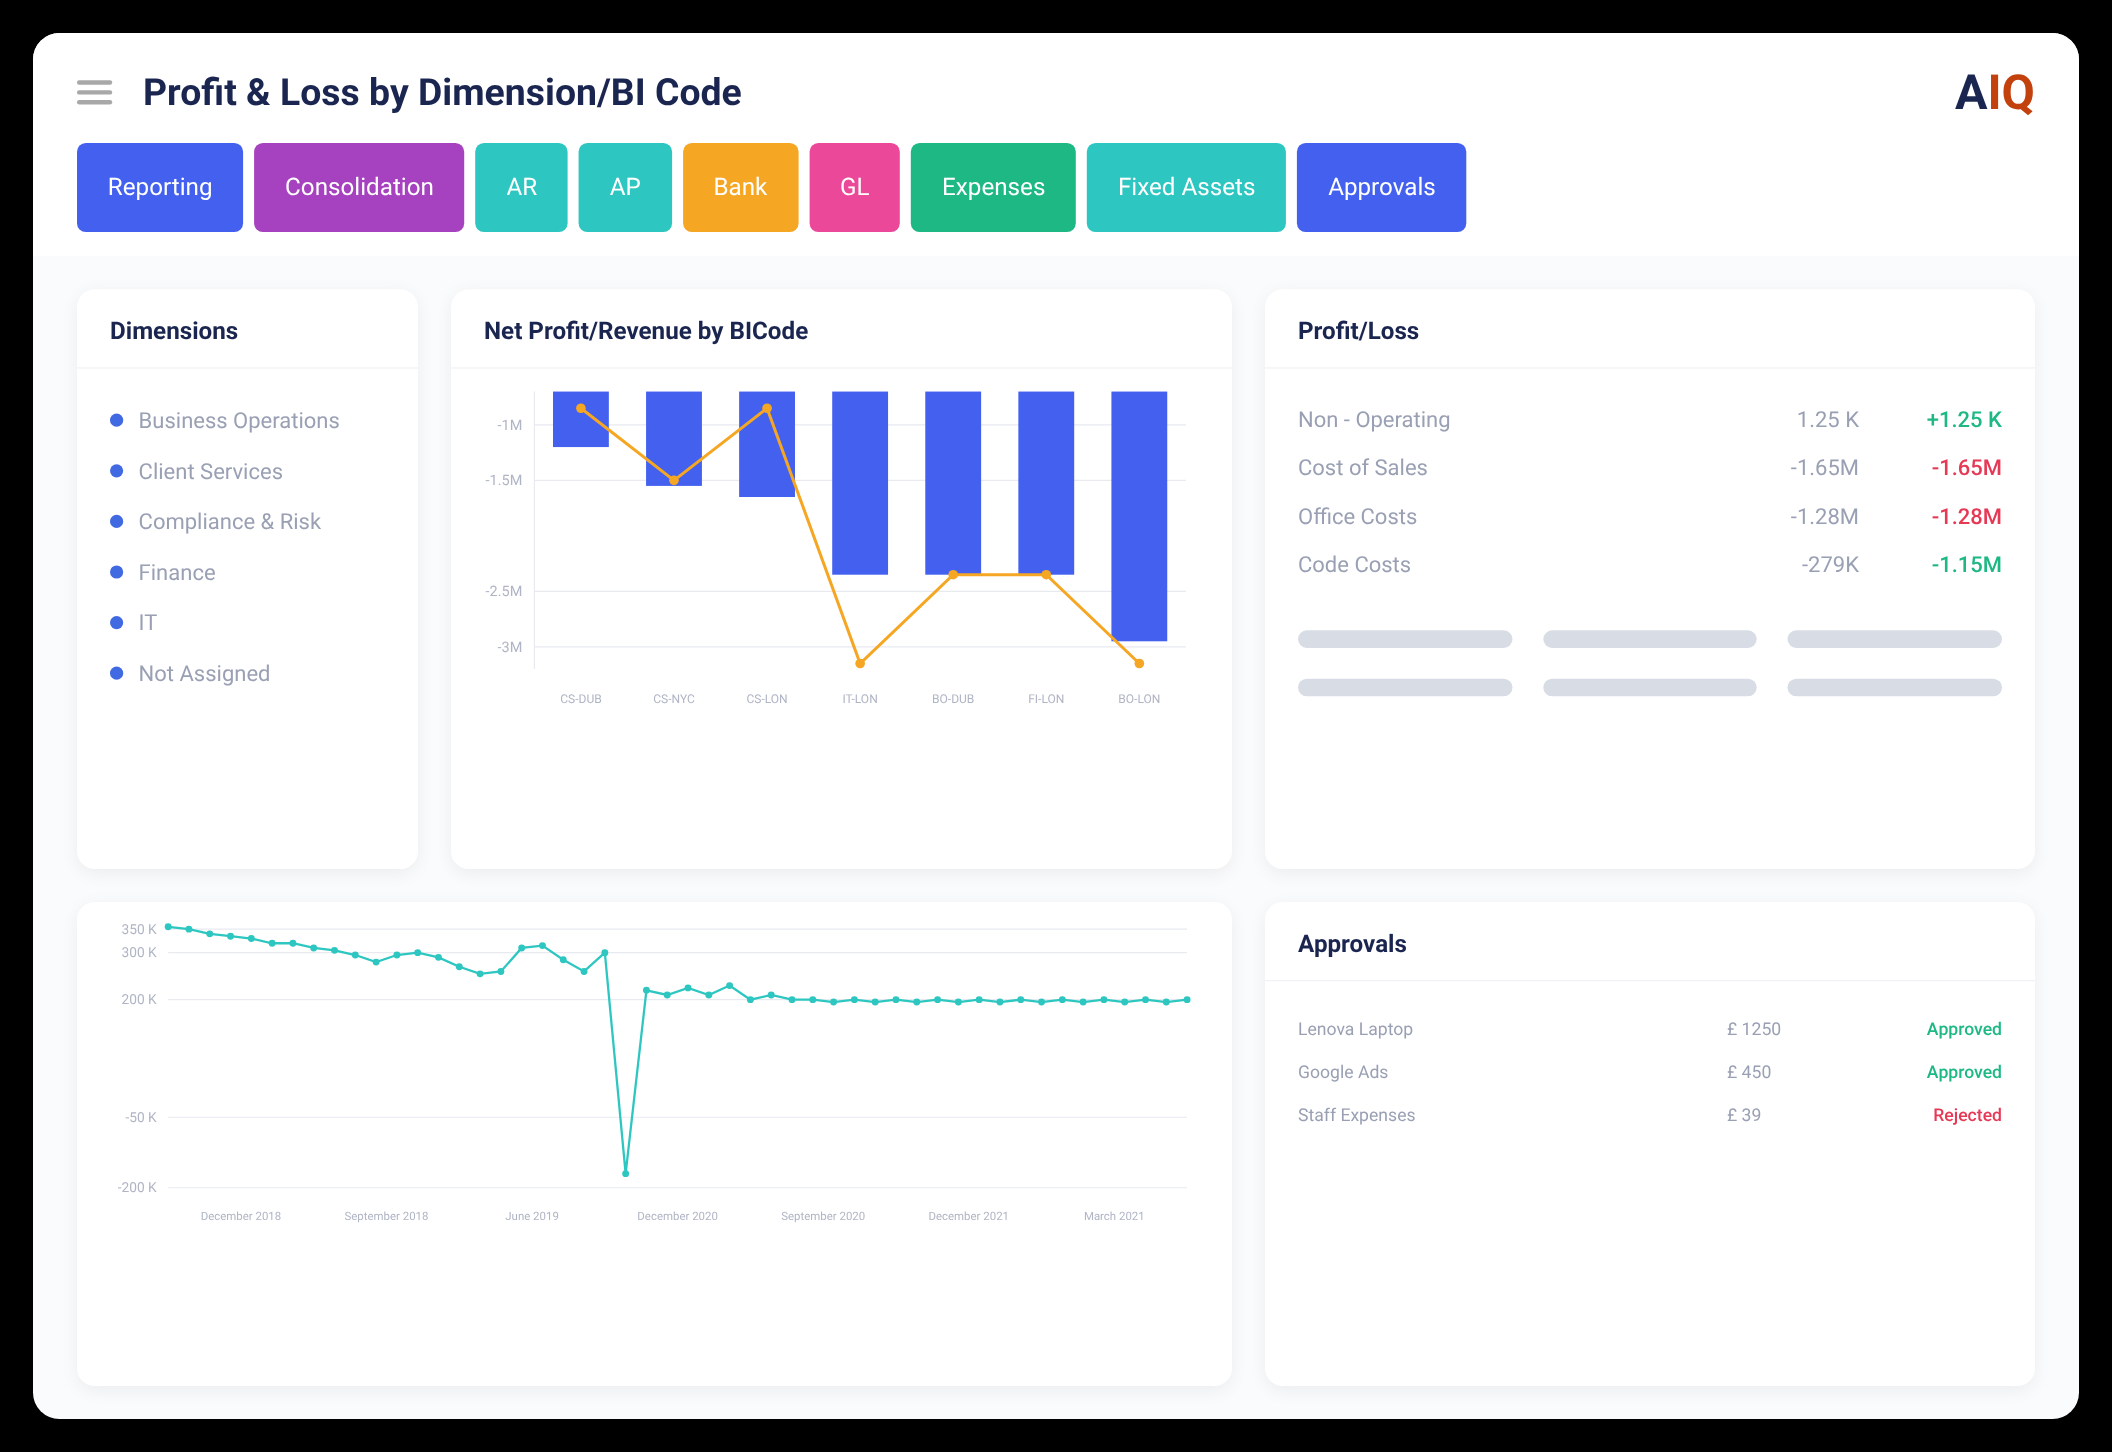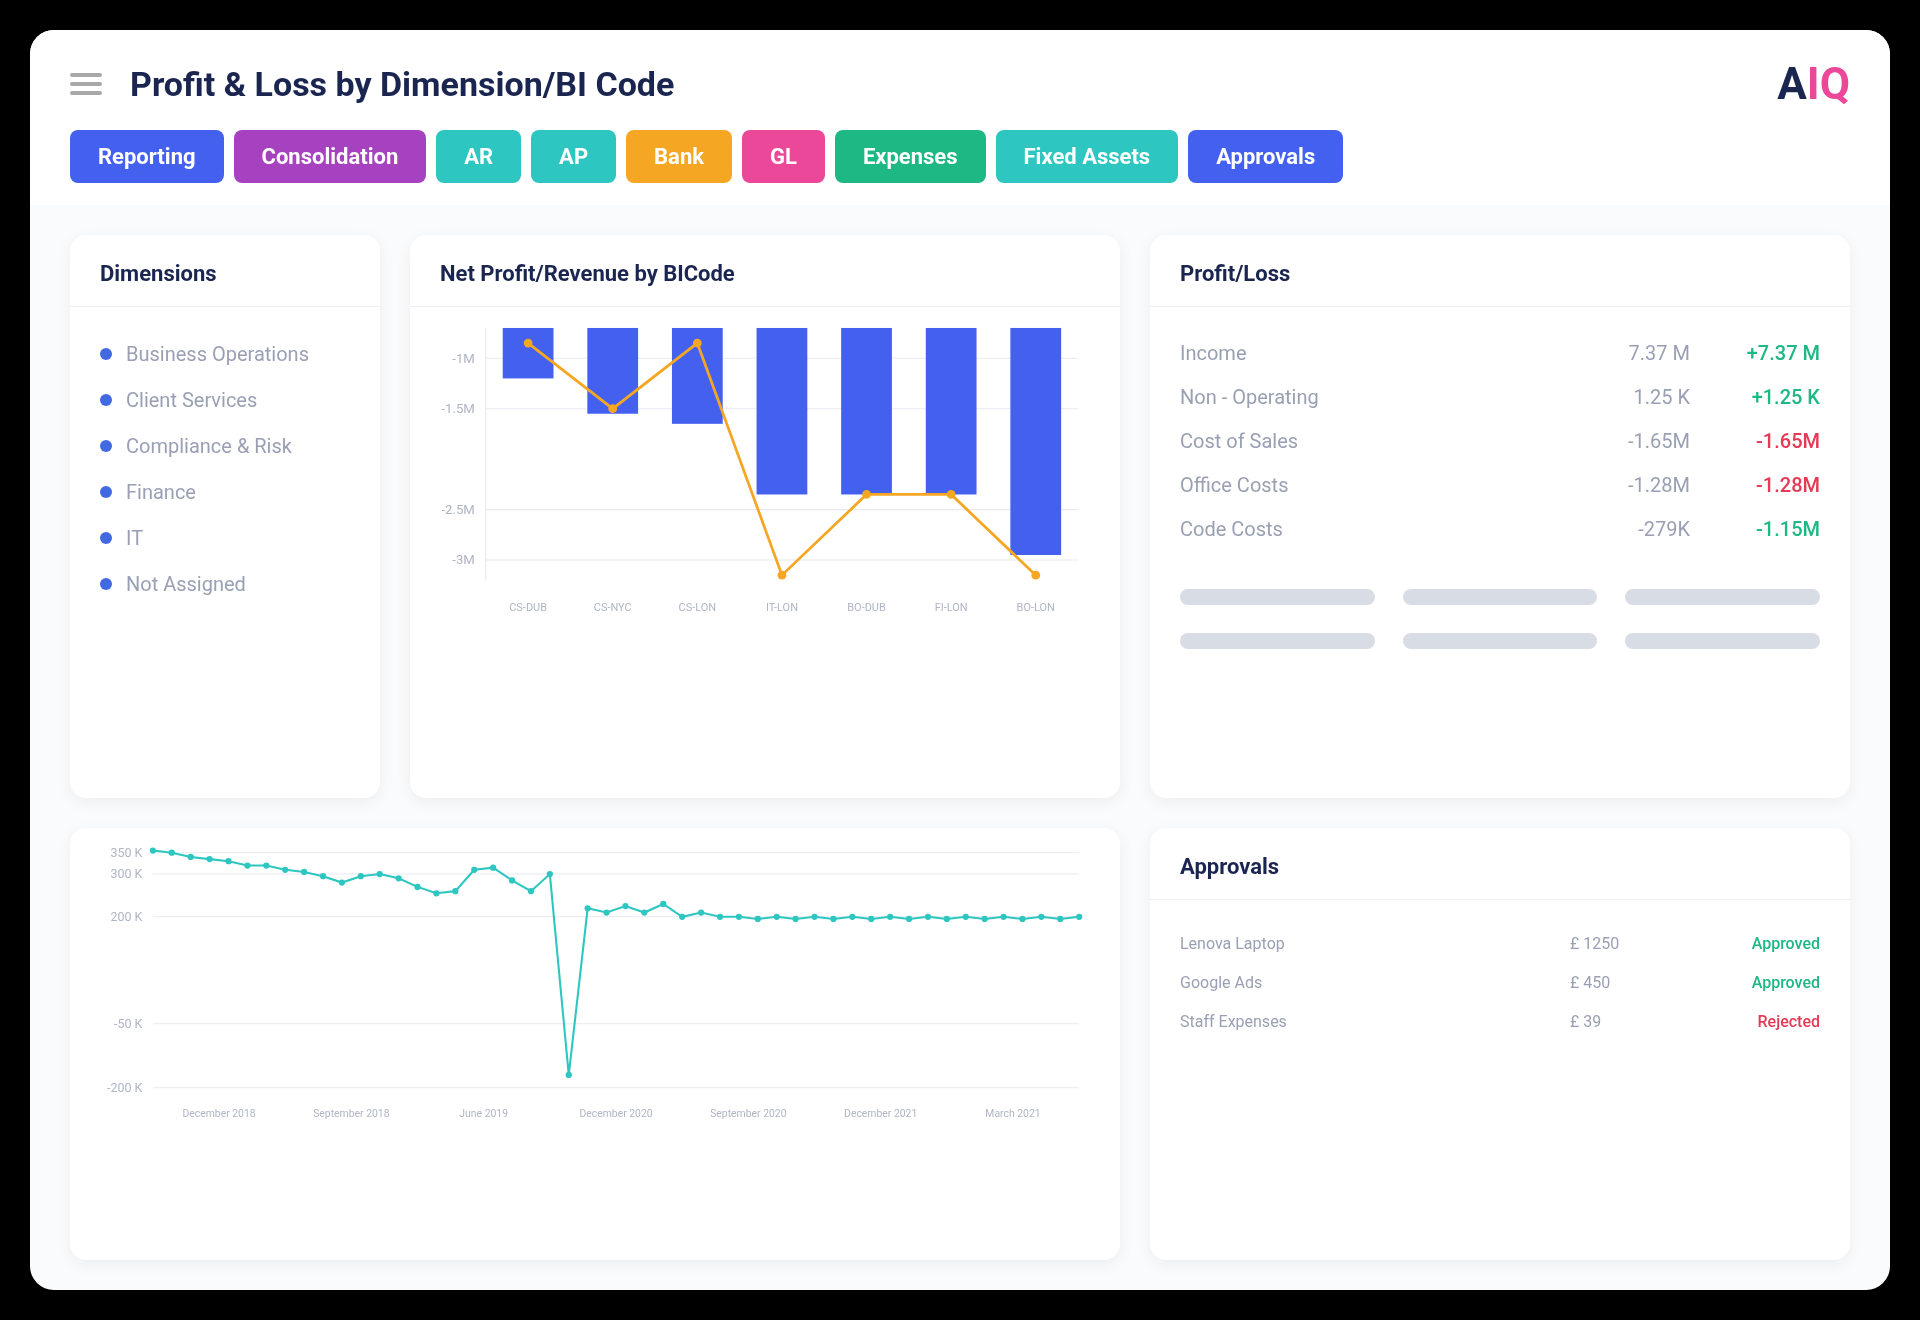--- a/index.html
+++ b/index.html
@@ -42,33 +42,33 @@
   font-size: 34px;
   font-weight: 700;
   color: #1a2550;
 }
 .logo {
   margin-left: auto;
   font-size: 44px;
   font-weight: 700;
 }
 .logo .a { color: #1a2550; }
-.logo .iq { color: #ec4899; }
+.logo .iq { color: #c2410c; }
 .tabs {
   display: flex;
   gap: 10px;
   padding: 0 40px 22px 40px;
   background: #fff;
 }
 .tab {
-  padding: 14px 28px;
+  padding: 28px 28px;
   border-radius: 8px;
   color: #fff;
   font-size: 22px;
-  font-weight: 700;
+  font-weight: 400;
   cursor: pointer;
 }
 .content {
   flex: 1;
   padding: 30px 40px;
   display: grid;
   grid-template-columns: 310px 710px 1fr;
   grid-template-rows: auto auto;
   gap: 30px;
 }
@@ -249,25 +249,20 @@
             <circle cx="407.14285714285717" cy="161.8" r="4" class="pt-orange"></circle>
             <circle cx="484.2857142857143" cy="161.8" r="4" class="pt-orange"></circle>
             <circle cx="561.4285714285714" cy="235.40000000000003" r="4" class="pt-orange"></circle>
           </svg>
       </div>
     </div>
 
     <div class="card profitloss-card">
       <div class="card-title">Profit/Loss</div>
       <div class="card-body" id="pl-body">
-          <div class="pl-row">
-            <span class="pl-label">Income</span>
-    <span class="pl-val">7.37 M</span>
-    <span class="pl-change pos">+7.37 M</span>
-          </div>
           <div class="pl-row">
             <span class="pl-label">Non - Operating</span>
     <span class="pl-val">1.25 K</span>
     <span class="pl-change pos">+1.25 K</span>
           </div>
           <div class="pl-row">
             <span class="pl-label">Cost of Sales</span>
     <span class="pl-val">-1.65M</span>
     <span class="pl-change neg">-1.65M</span>
           </div>

